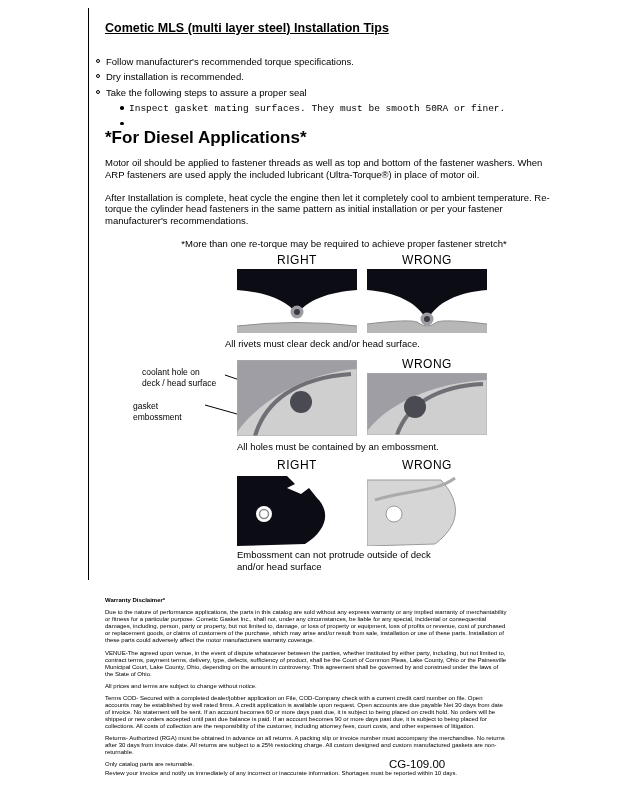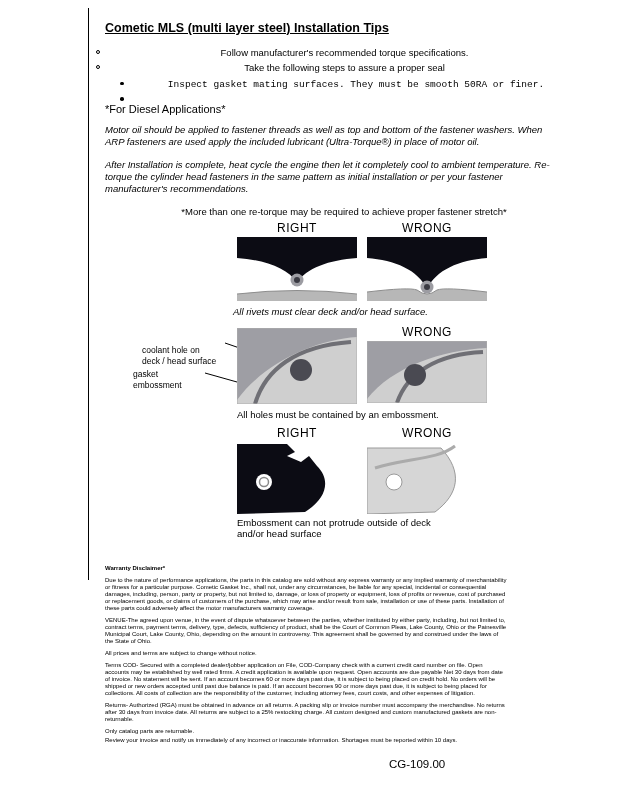--- a/index.html
+++ b/index.html
@@ -5,32 +5,32 @@
   * { margin:0; padding:0; box-sizing:border-box; }
   html,body { background:#fff; }
   body {
     width:618px; height:800px; position:relative; overflow:hidden;
     font-family:"Liberation Sans", sans-serif; color:#000;
   }
   .left-rule { position:absolute; left:88px; top:8px; width:1px; height:572px; background:#000; }
 
   .content { position:absolute; left:105px; top:18px; width:478px; }
 
-  .title { font-size:12.5px; font-weight:bold; text-decoration:underline; margin-bottom:10px; display:inline-block; }
+  .title { font-size:12.5px; font-weight:bold; text-decoration:underline; margin-bottom:19px; display:inline-block; }
 
   ul { list-style:none; }
-  .tips { font-size:9.5px; margin-left:-9px; margin-top:2px;text-align:center; }
+  .tips { font-size:9.5px; margin-left:-9px; margin-top:2px; }
   .tips > li { position:relative; padding-left:10px; margin-bottom:4px; line-height:1.2; }
   .tips > li > .bullet-o { position:absolute; left:0; top:3px; width:4px; height:4px; border:1px solid #000; border-radius:50%; }
   .subtips { margin-left:14px; margin-top:5px;font-family:Liberation Mono, monospace; }
   .subtips > li { position:relative; padding-left:9px; margin-bottom:4px; line-height:1.2; }
   .subtips > li > .bullet-f { position:absolute; left:0; top:3px; width:3.5px; height:3.5px; background:#000; border-radius:50%; }
 
-  .diesel-heading { font-size:11px; font-weight:normal; margin-top:13px; margin-bottom:9px; }
-  .para { font-size:9.5px; line-height:1.26; width:458px; margin-bottom:11px;font-style:italic; }
+  .diesel-heading { font-size:17px; font-weight:bold; margin-top:13px; margin-bottom:9px; }
+  .para { font-size:9.5px; line-height:1.26; width:458px; margin-bottom:11px; }
   .note { font-size:9.5px; margin-bottom:4px;text-align:center; }
 
   .diagrams { position:relative; height:320px; margin-top:2px; }
   .dg-abs { position:absolute; }
   .col-header { width:120px; text-align:center; font-size:12px; letter-spacing:0.5px; }
   .dg-img { display:block; }
   .caption { font-size:9.5px; line-height:1.2; }
   .pre-line { white-space:pre-line; }
   .callout { font-size:8.5px; line-height:1.25; }
   .leaders { position:absolute; left:0; top:0; pointer-events:none; }
@@ -45,20 +45,21 @@
 <body>
 
 <div class="left-rule"></div>
 
 <div class="content">
 
   <h1 class="title">Cometic MLS (multi layer steel) Installation Tips</h1>
 
   <ul class="tips">
     <li><span class="bullet-o"></span><span>Follow manufacturer's recommended torque specifications.</span></li>
+    <li><span class="bullet-o"></span><span>Dry installation is recommended.</span></li>
     <li><span class="bullet-o"></span><span>Take the following steps to assure a proper seal</span>
       <ul class="subtips">
         <li><span class="bullet-f"></span><span>Inspect gasket mating surfaces.  They must be smooth 50RA or finer.</span></li>
         <li><span class="bullet-f"></span></li>
       </ul>
     </li>
   </ul>
 
   <h2 class="diesel-heading">*For Diesel Applications*</h2>
   <p class="para">Motor oil should be applied to fastener threads as well as top and bottom of the fastener washers. When ARP fasteners are used apply the included lubricant (Ultra-Torque®) in place of motor oil.</p>
@@ -80,23 +81,23 @@
     </svg>
     <svg class="dg-abs dg-img" style="left:262px; top:16px;" width="120" height="64" viewBox="0 0 120 64">
       <rect width="120" height="64" fill="#ffffff"></rect>
       <path d="M0,55 Q42,50 50,53 Q60,61 70,53 Q78,50 120,55 L120,64 L0,64 Z" fill="#b7b7b7"></path>
       <path d="M0,55 Q42,50 50,53 Q60,61 70,53 Q78,50 120,55" fill="none" stroke="#8d8d8d" stroke-width="1"></path>
       <path d="M0,0 H120 V21 C92,23 69,33 60,52 C51,33 28,23 0,21 Z" fill="#0c0c14"></path>
       <circle cx="60" cy="50" r="6.5" fill="#9c9ca2"></circle>
       <circle cx="60" cy="50" r="3" fill="#3a3a42"></circle>
     </svg>
 
-    <div class="dg-abs caption" style="left:128px; top:85px;font-style:italic;">All rivets must clear deck and/or head surface.</div>
+    <div class="dg-abs caption" style="left:120px; top:85px;">All rivets must clear deck and/or head surface.</div>
 
-    <div class="dg-abs callout pre-line" style="left:37px; top:124px; width:82px;">coolant hole on
+    <div class="dg-abs callout pre-line" style="left:37px; top:114px; width:82px;">coolant hole on
 deck / head surface</div>
     <div class="dg-abs callout" style="left:15px; top:148px; width:84px;padding-left:13px;">gasket embossment</div>
 
     <svg class="leaders" width="478" height="320">
       <line x1="120" y1="122" x2="184" y2="144" stroke="#000" stroke-width="1"></line>
       <line x1="100" y1="152" x2="164" y2="170" stroke="#000" stroke-width="1"></line>
     </svg>
 
     <div class="dg-abs col-header" style="left:262px; top:104px;">WRONG</div>
 

